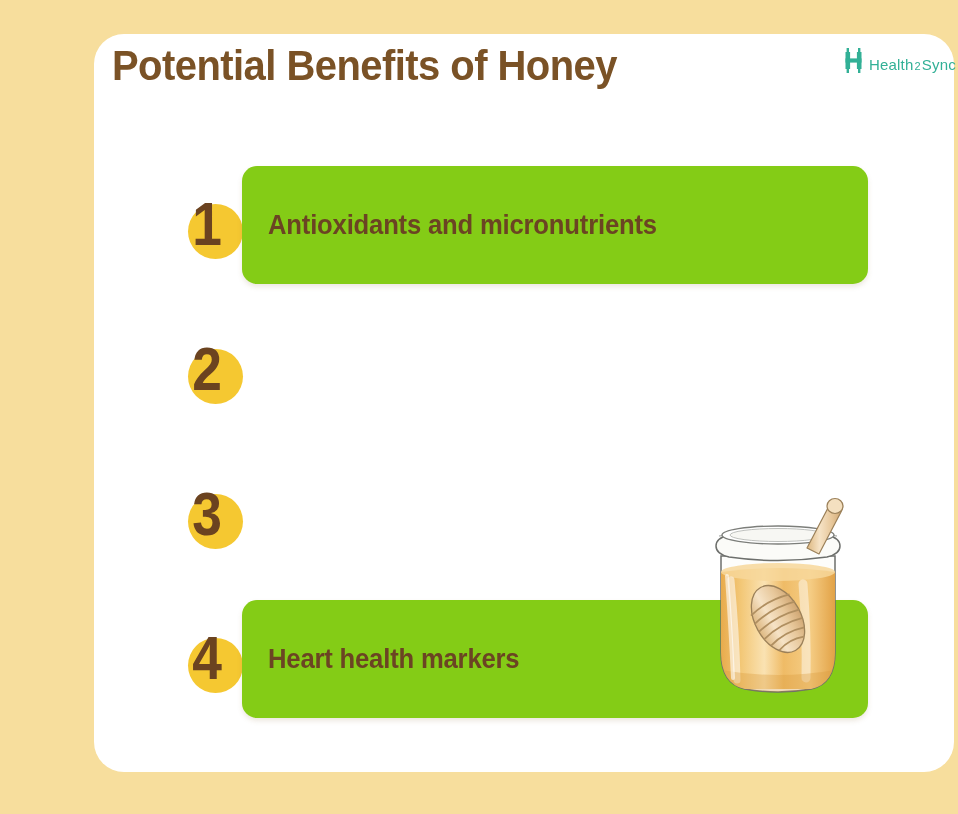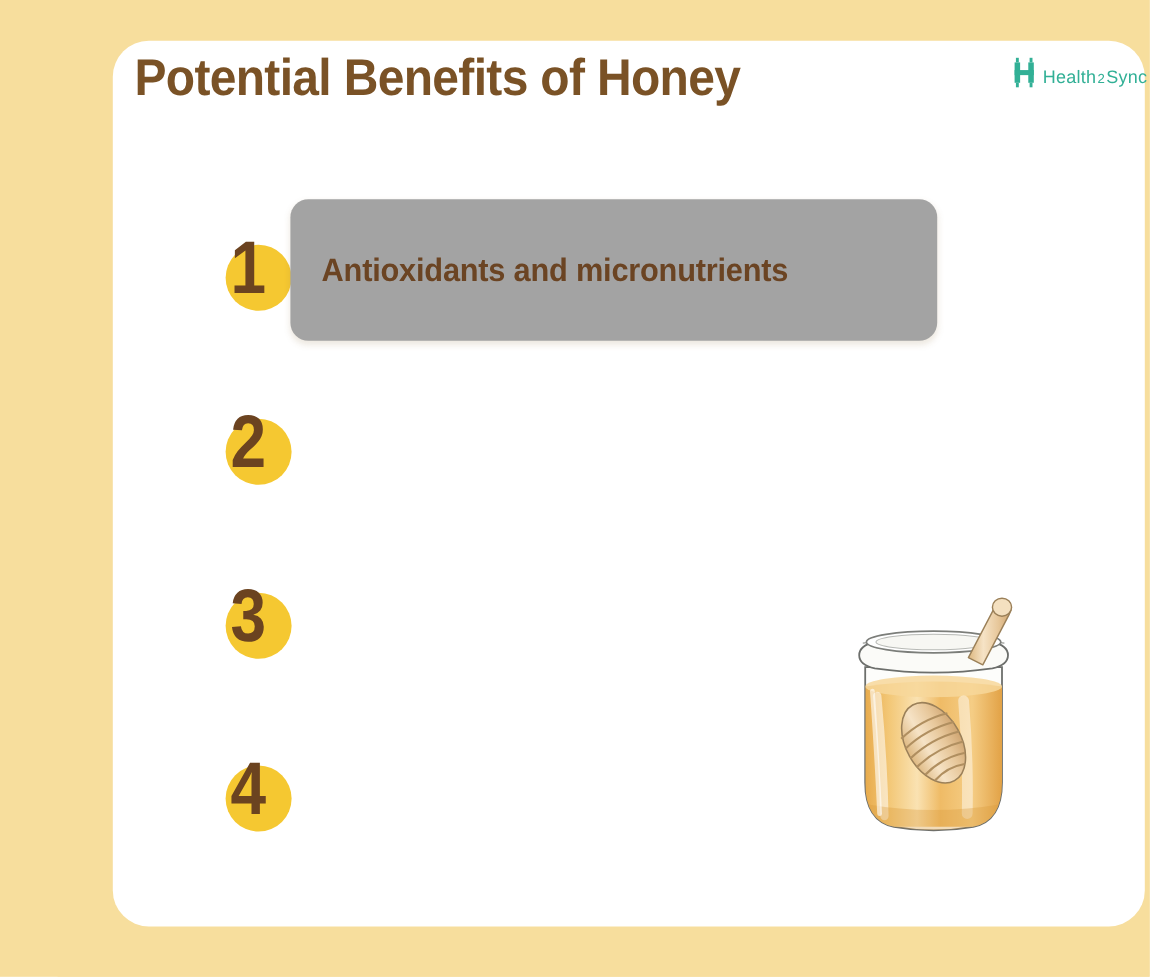--- a/index.html
+++ b/index.html
@@ -138,23 +138,23 @@
     font-weight: bold;
     color: #6b4320;
     transform: scaleX(0.86);
     transform-origin: center center;
   }
 
   .benefit-card {
     position: absolute;
     left: 74px;
     top: 0;
-    width: 539px;
+    width: 626px;
     height: 118px;
-    background: #a3a3a3;
+    background: #84cc16;
     border-radius: 15px;
     box-shadow: 0 3px 5px rgba(150, 120, 70, 0.17);
     overflow: hidden;
   }
   .benefit-label {
     position: absolute;
     left: 26px;
     top: 0;
     height: 118px;
     display: flex;
@@ -229,20 +229,23 @@
       <div class="badge">
         <div class="badge-circle"></div>
         <div class="badge-number">3</div>
       </div>
     </div>
 
     <div class="benefit-row r4">
       <div class="badge">
         <div class="badge-circle"></div>
         <div class="badge-number">4</div>
+      </div>
+      <div class="benefit-card">
+        <div class="benefit-label">Heart health markers</div>
       </div>
     </div>
 
   </div>
 
   <div class="jar-art">
     <svg viewBox="0 0 150 220" xmlns="http://www.w3.org/2000/svg">
       <defs>
         <linearGradient id="honeyGrad" x1="0" y1="0" x2="1" y2="0">
           <stop offset="0%" stop-color="#e8ab4c"></stop>

